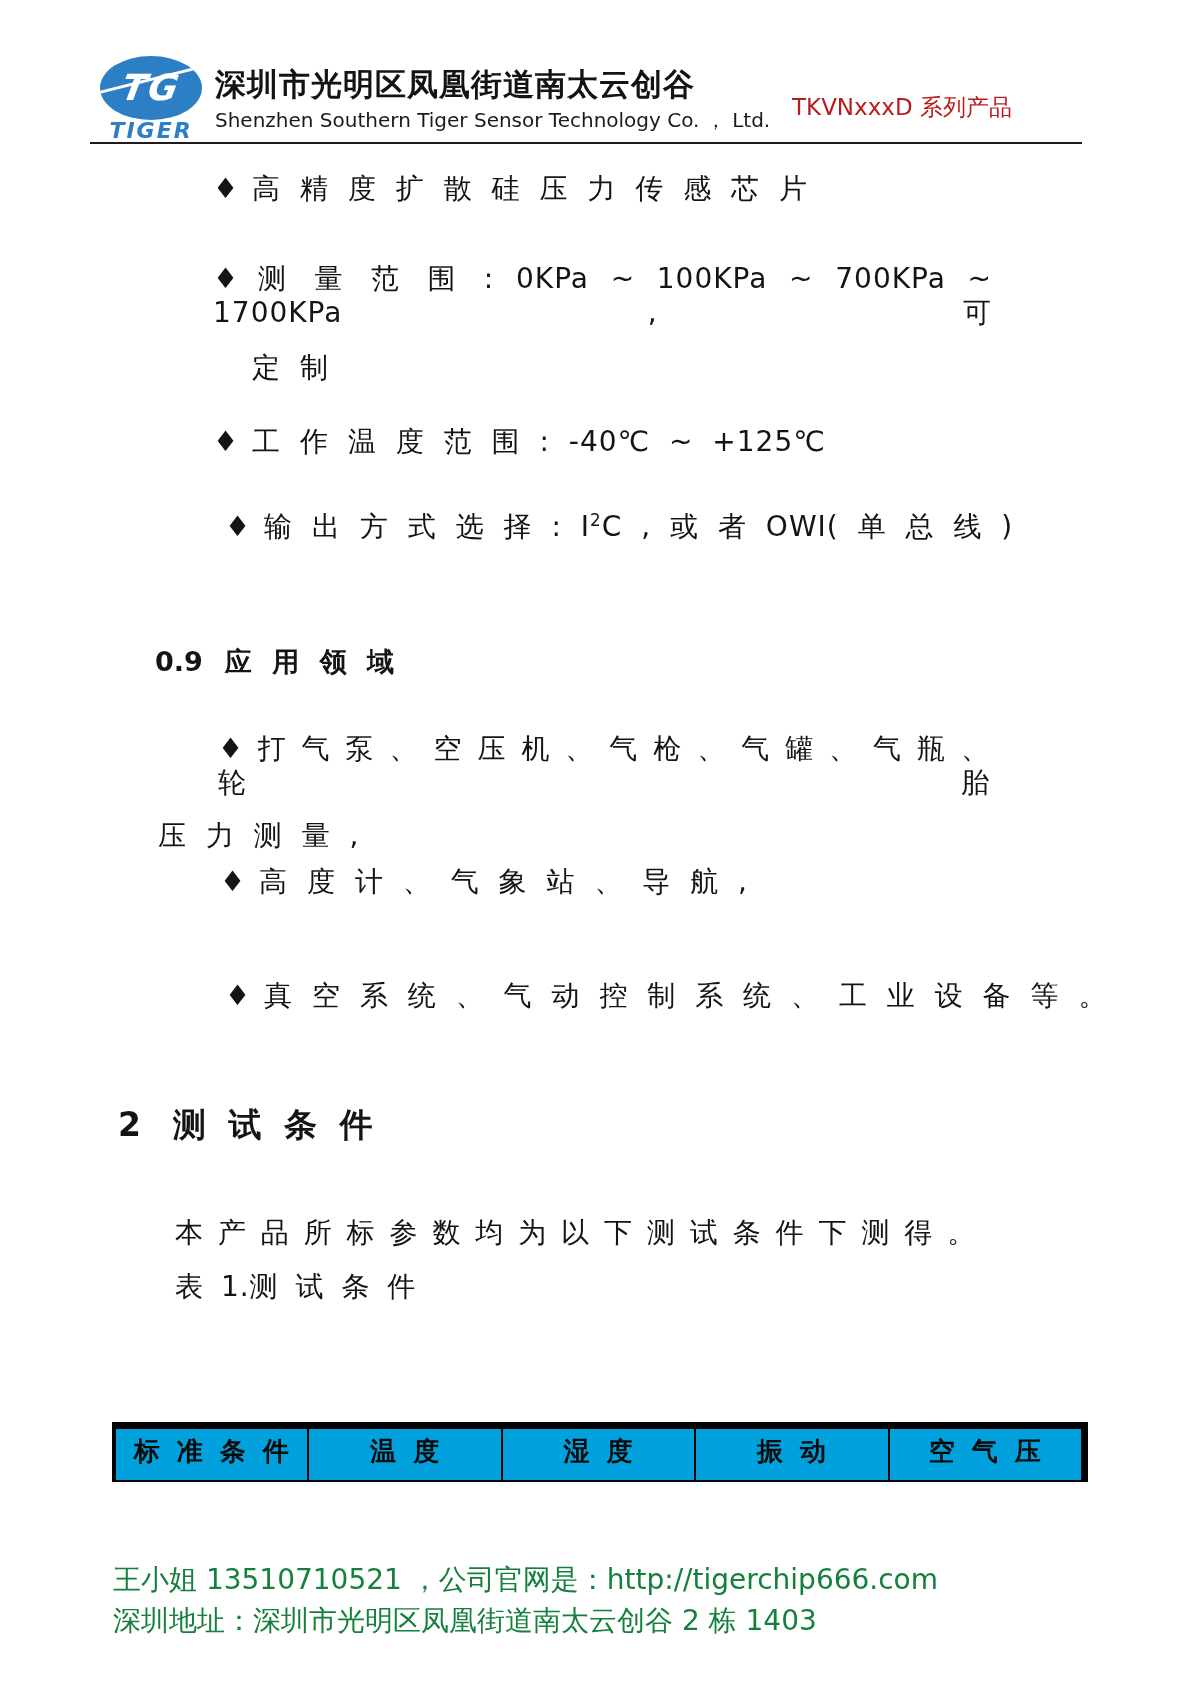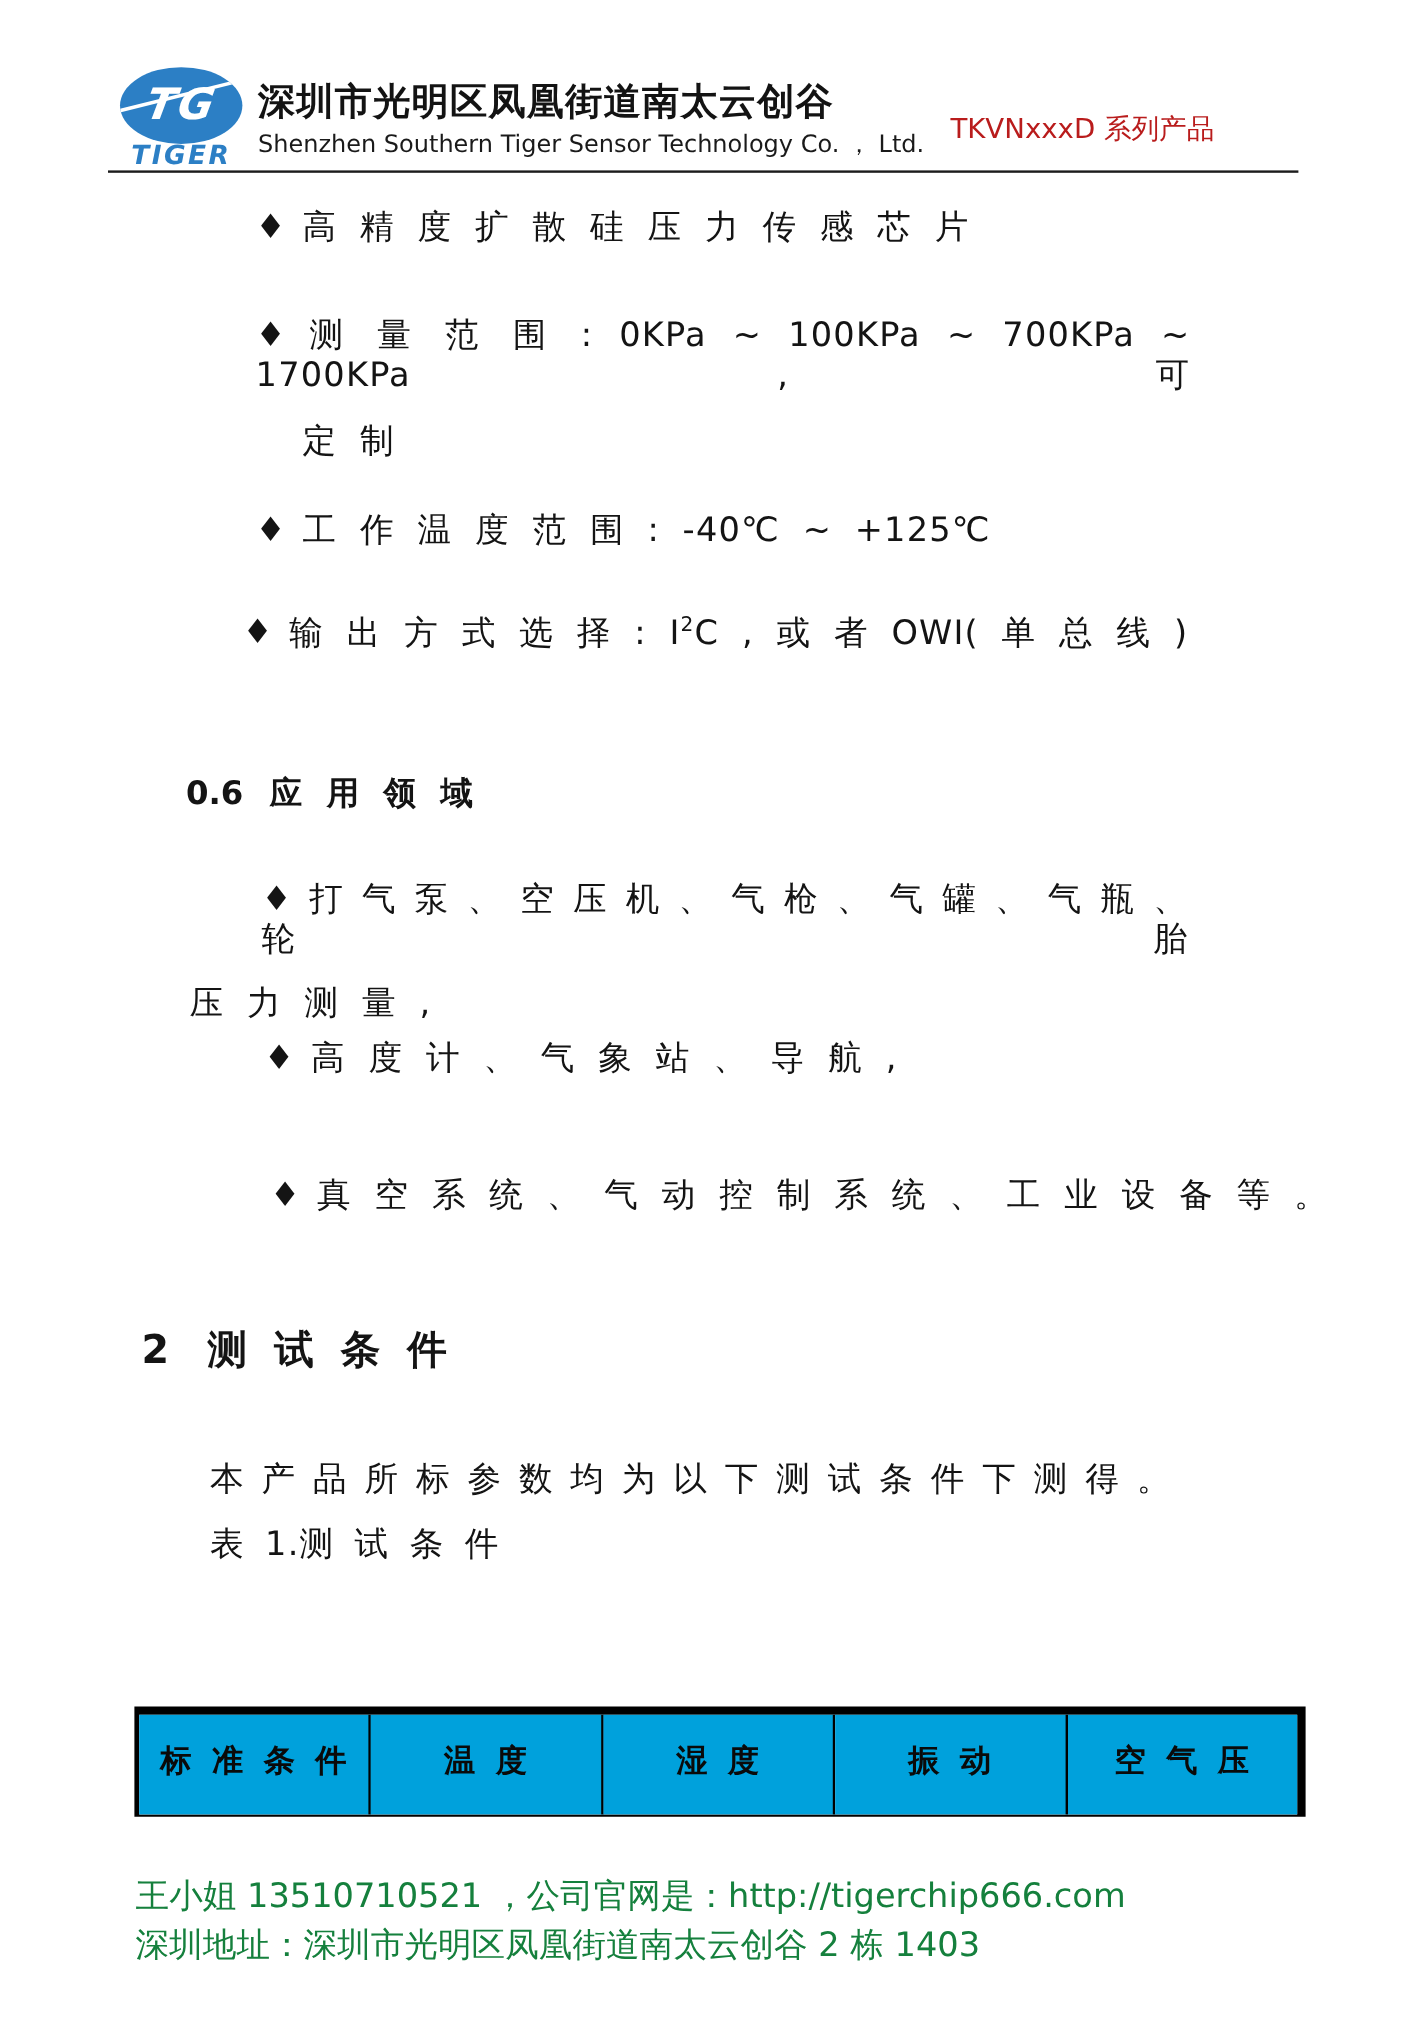--- a/index.html
+++ b/index.html
@@ -40,35 +40,35 @@
   .line{
     position:absolute;white-space:nowrap;font-size:28px;line-height:1.2;
     color:#141414;word-spacing:9px;letter-spacing:1px;
   }
   .blt{font-size:28px;margin-right:13px;}
   .jline{white-space:normal;text-align:justify;text-align-last:justify;}
   .f1{left:213px;top:172px;}
   .f2{left:213px;top:262px;width:779px;word-spacing:6px;}
   .f2c{left:252px;top:351px;}
   .f3{left:213px;top:425px;}
-  .f4{left:202px;top:510px;}
+  .f4{left:225px;top:510px;}
   .f4 sup{font-size:0.6em;}
   .s13{left:155px;top:646px;font-weight:bold;font-size:27px;}
   .s13 .secnum{margin-right:22px;letter-spacing:0;}
   .a1{left:218px;top:732px;width:772px;word-spacing:4px;}
   .a1c{left:158px;top:819px;}
   .a2{left:220px;top:865px;}
   .a3{left:225px;top:979px;}
   .s2{left:118px;top:1105px;font-weight:bold;font-size:33px;}
   .s2 .secnum{margin-right:32px;letter-spacing:0;}
   .p2{left:175px;top:1196px;word-spacing:4px;margin-top:20px;}
   .cap{left:175px;top:1270px;word-spacing:7px;}
   
   .cond-table{
-    position:absolute;left:112px;top:1422px;width:976px;height:92px;
+    position:absolute;left:112px;top:1422px;width:976px;height:60px;
     box-sizing:border-box;display:flex;
     border-top:7px solid #000;border-right:7px solid #000;
     border-left:4px solid #000;border-bottom:2px solid #000;
   }
   .cond-th{
     flex:1 1 0;display:flex;align-items:center;justify-content:center;
     font-size:26px;font-weight:bold;color:#0a0a0a;
     word-spacing:6px;letter-spacing:1px;white-space:nowrap;
     border-right:2px solid #000;padding-bottom:6px;box-sizing:border-box;
   }
@@ -106,21 +106,21 @@
 
   <div class="line f3">
     <span class="blt">♦</span><span>工 作 温 度 范 围 : -40℃ ~ +125℃</span>
   </div>
 
   <div class="line f4">
     <span class="blt">♦</span><span>输 出 方 式 选 择 : I</span><sup>2</sup><span>C , 或 者 OWI( 单 总 线 )</span>
   </div>
 
   <div class="line s13">
-    <span class="secnum">0.6</span><span>应 用 领 域</span>
+    <span class="secnum">0.9</span><span>应 用 领 域</span>
   </div>
 
   <div class="line a1 jline">
     <span class="blt">♦</span><span>打 气 泵 、 空 压 机 、 气 枪 、 气 罐 、 气 瓶 、 轮 胎</span>
   </div>
   <div class="line a1c">压 力 测 量 ,</div>
 
   <div class="line a2">
     <span class="blt">♦</span><span>高 度 计 、 气 象 站 、 导 航 ,</span>
   </div>

